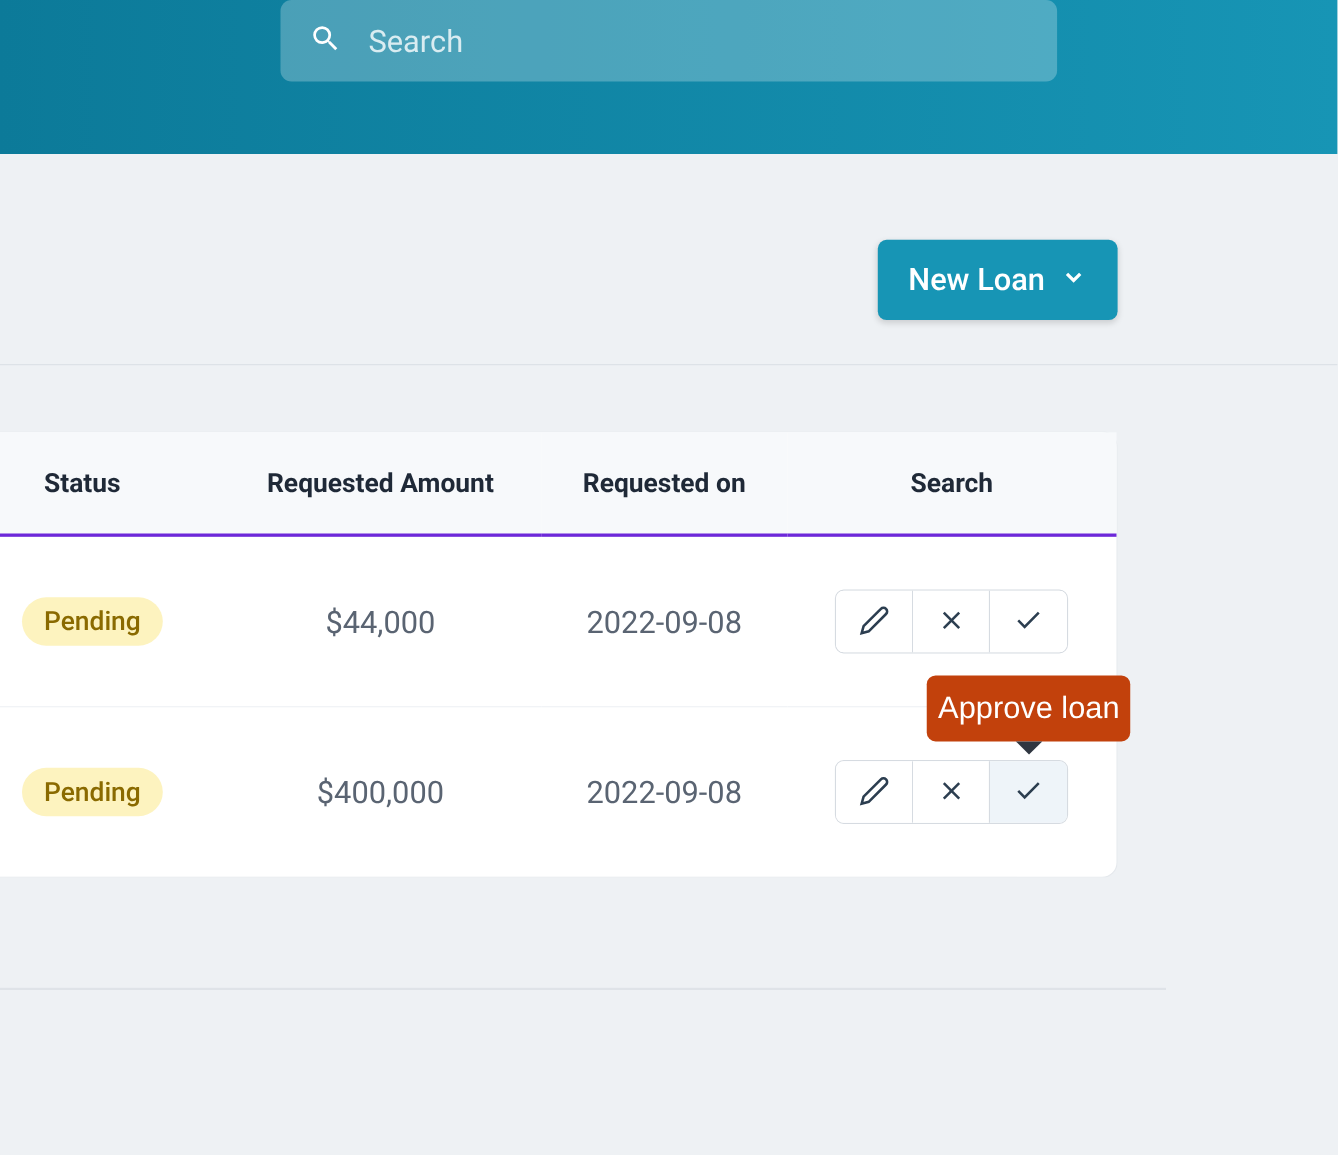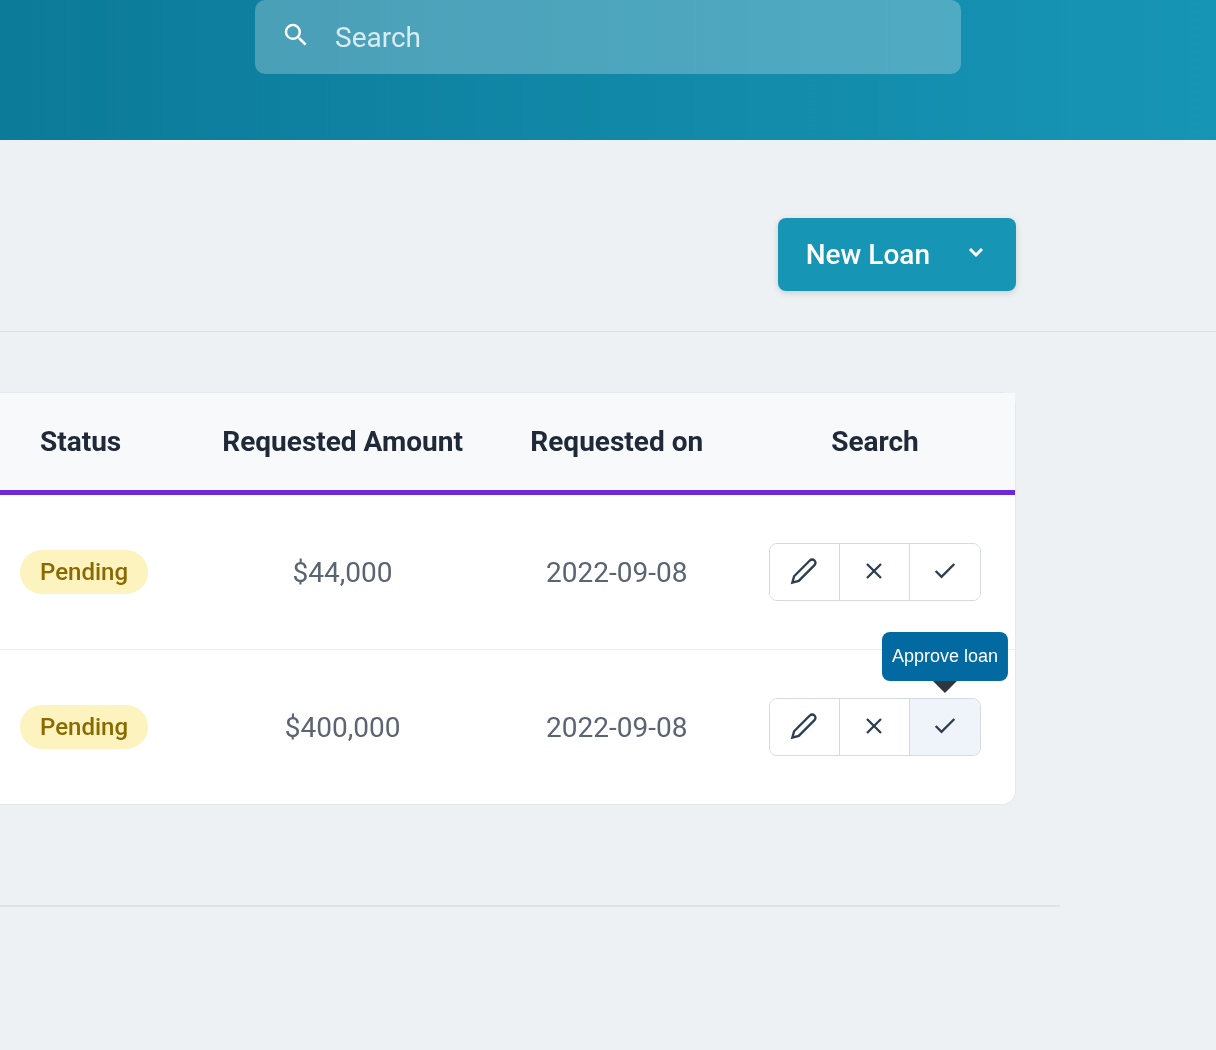--- a/index.html
+++ b/index.html
@@ -65,21 +65,21 @@
     .new-loan-btn {
       background: #1795b5;
       color: #ffffff;
       border: none;
       border-radius: 8px;
       font-size: 28px;
       font-weight: 500;
       padding: 20px 28px;
       display: flex;
       align-items: center;
-      gap: 34px;
+      gap: 14px;
       cursor: pointer;
       font-family: inherit;
       box-shadow: 0 2px 6px rgba(0,0,0,0.15);
     }
 
     .new-loan-btn svg {
       width: 24px;
       height: 24px;
       stroke: #ffffff;
       stroke-width: 3;
@@ -104,25 +104,25 @@
       width: 100%;
       border-collapse: collapse;
     }
 
     thead tr {
       background: #f7f9fb;
     }
 
     th {
       text-align: center;
-      font-size: 28px;
+      font-size: 24px;
       font-weight: 700;
       color: #1f2937;
       padding: 32px 20px;
-      border-bottom: 5px solid #6d28d9;
+      border-bottom: 3px solid #6d28d9;
     }
 
     th:first-child { text-align: left; padding-left: 40px; }
 
     td {
       text-align: center;
       font-size: 28px;
       color: #5a6472;
       padding: 48px 20px;
       border-bottom: 1px solid #eef1f4;
@@ -184,23 +184,23 @@
 
     .action-btn.hovered {
       background: #eef4f9;
     }
 
     .tooltip {
       position: absolute;
       bottom: calc(100% + 18px);
       left: 50%;
       transform: translateX(-50%);
-      background: #0369a1;
+      background: #c2410c;
       color: #ffffff;
-      font-size: 18px;
+      font-size: 28px;
       padding: 14px 10px;
       border-radius: 8px;
       white-space: nowrap;
       z-index: 10;
     }
 
     .tooltip::after {
       content: "";
       position: absolute;
       top: 100%;

